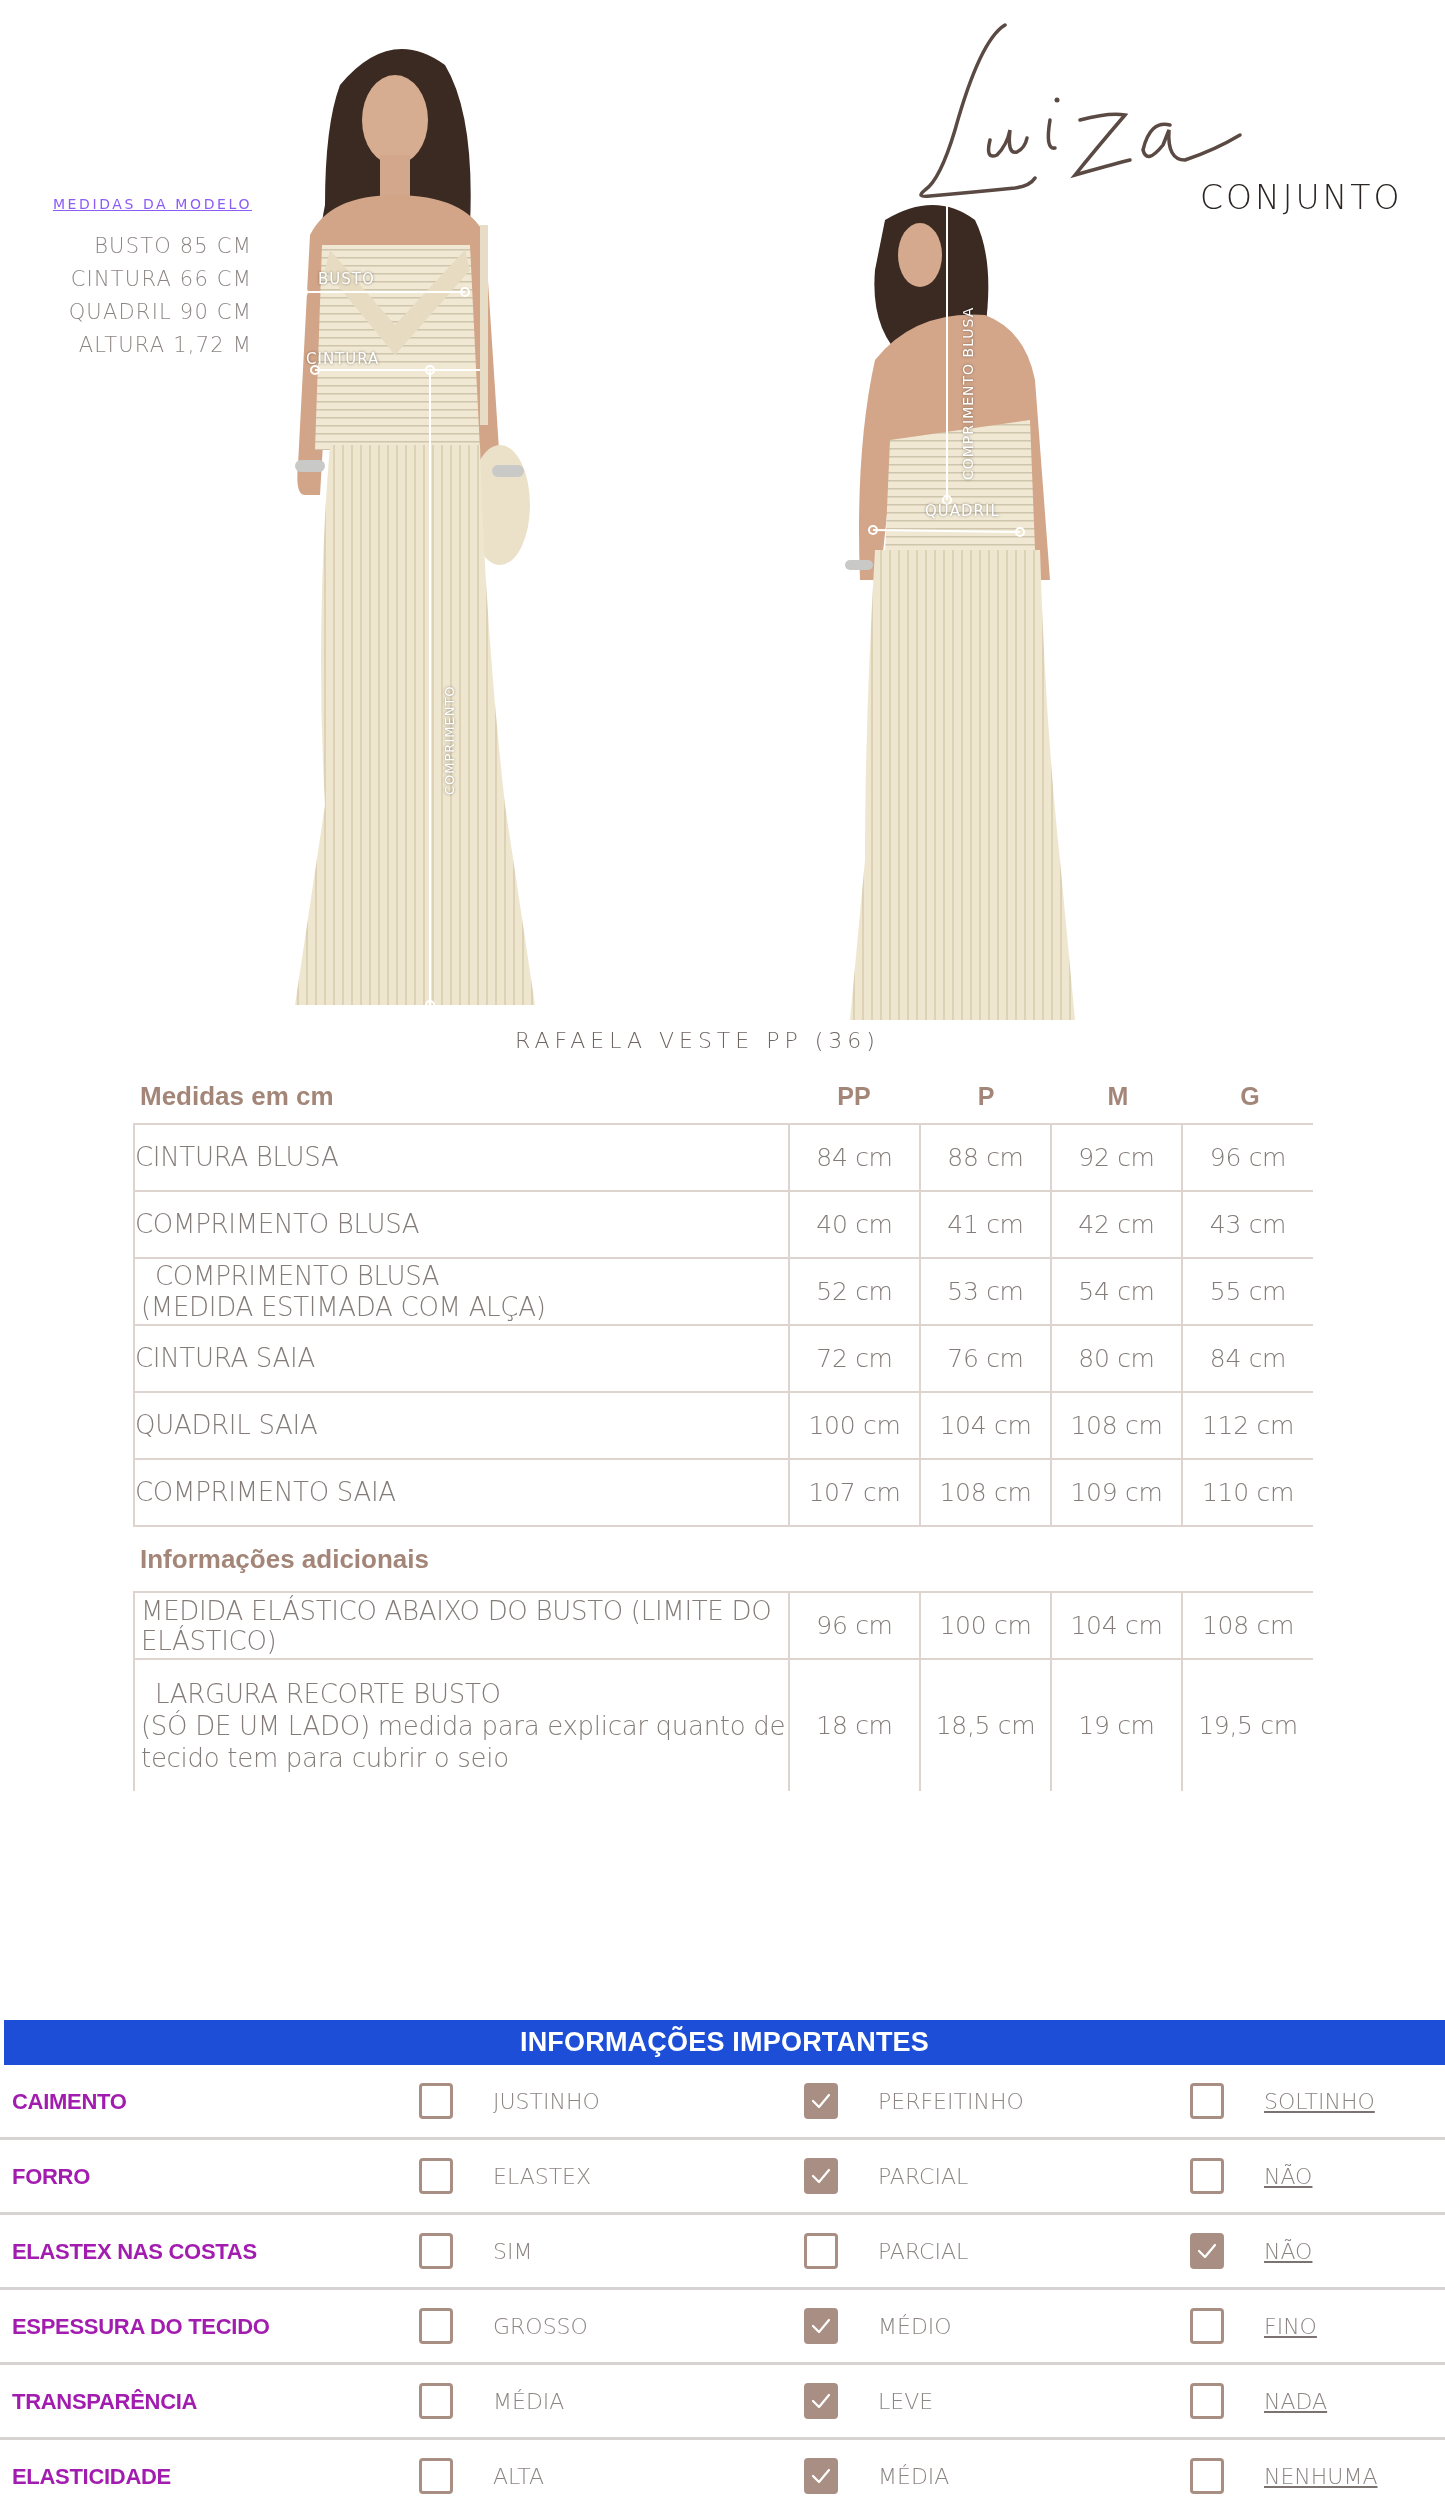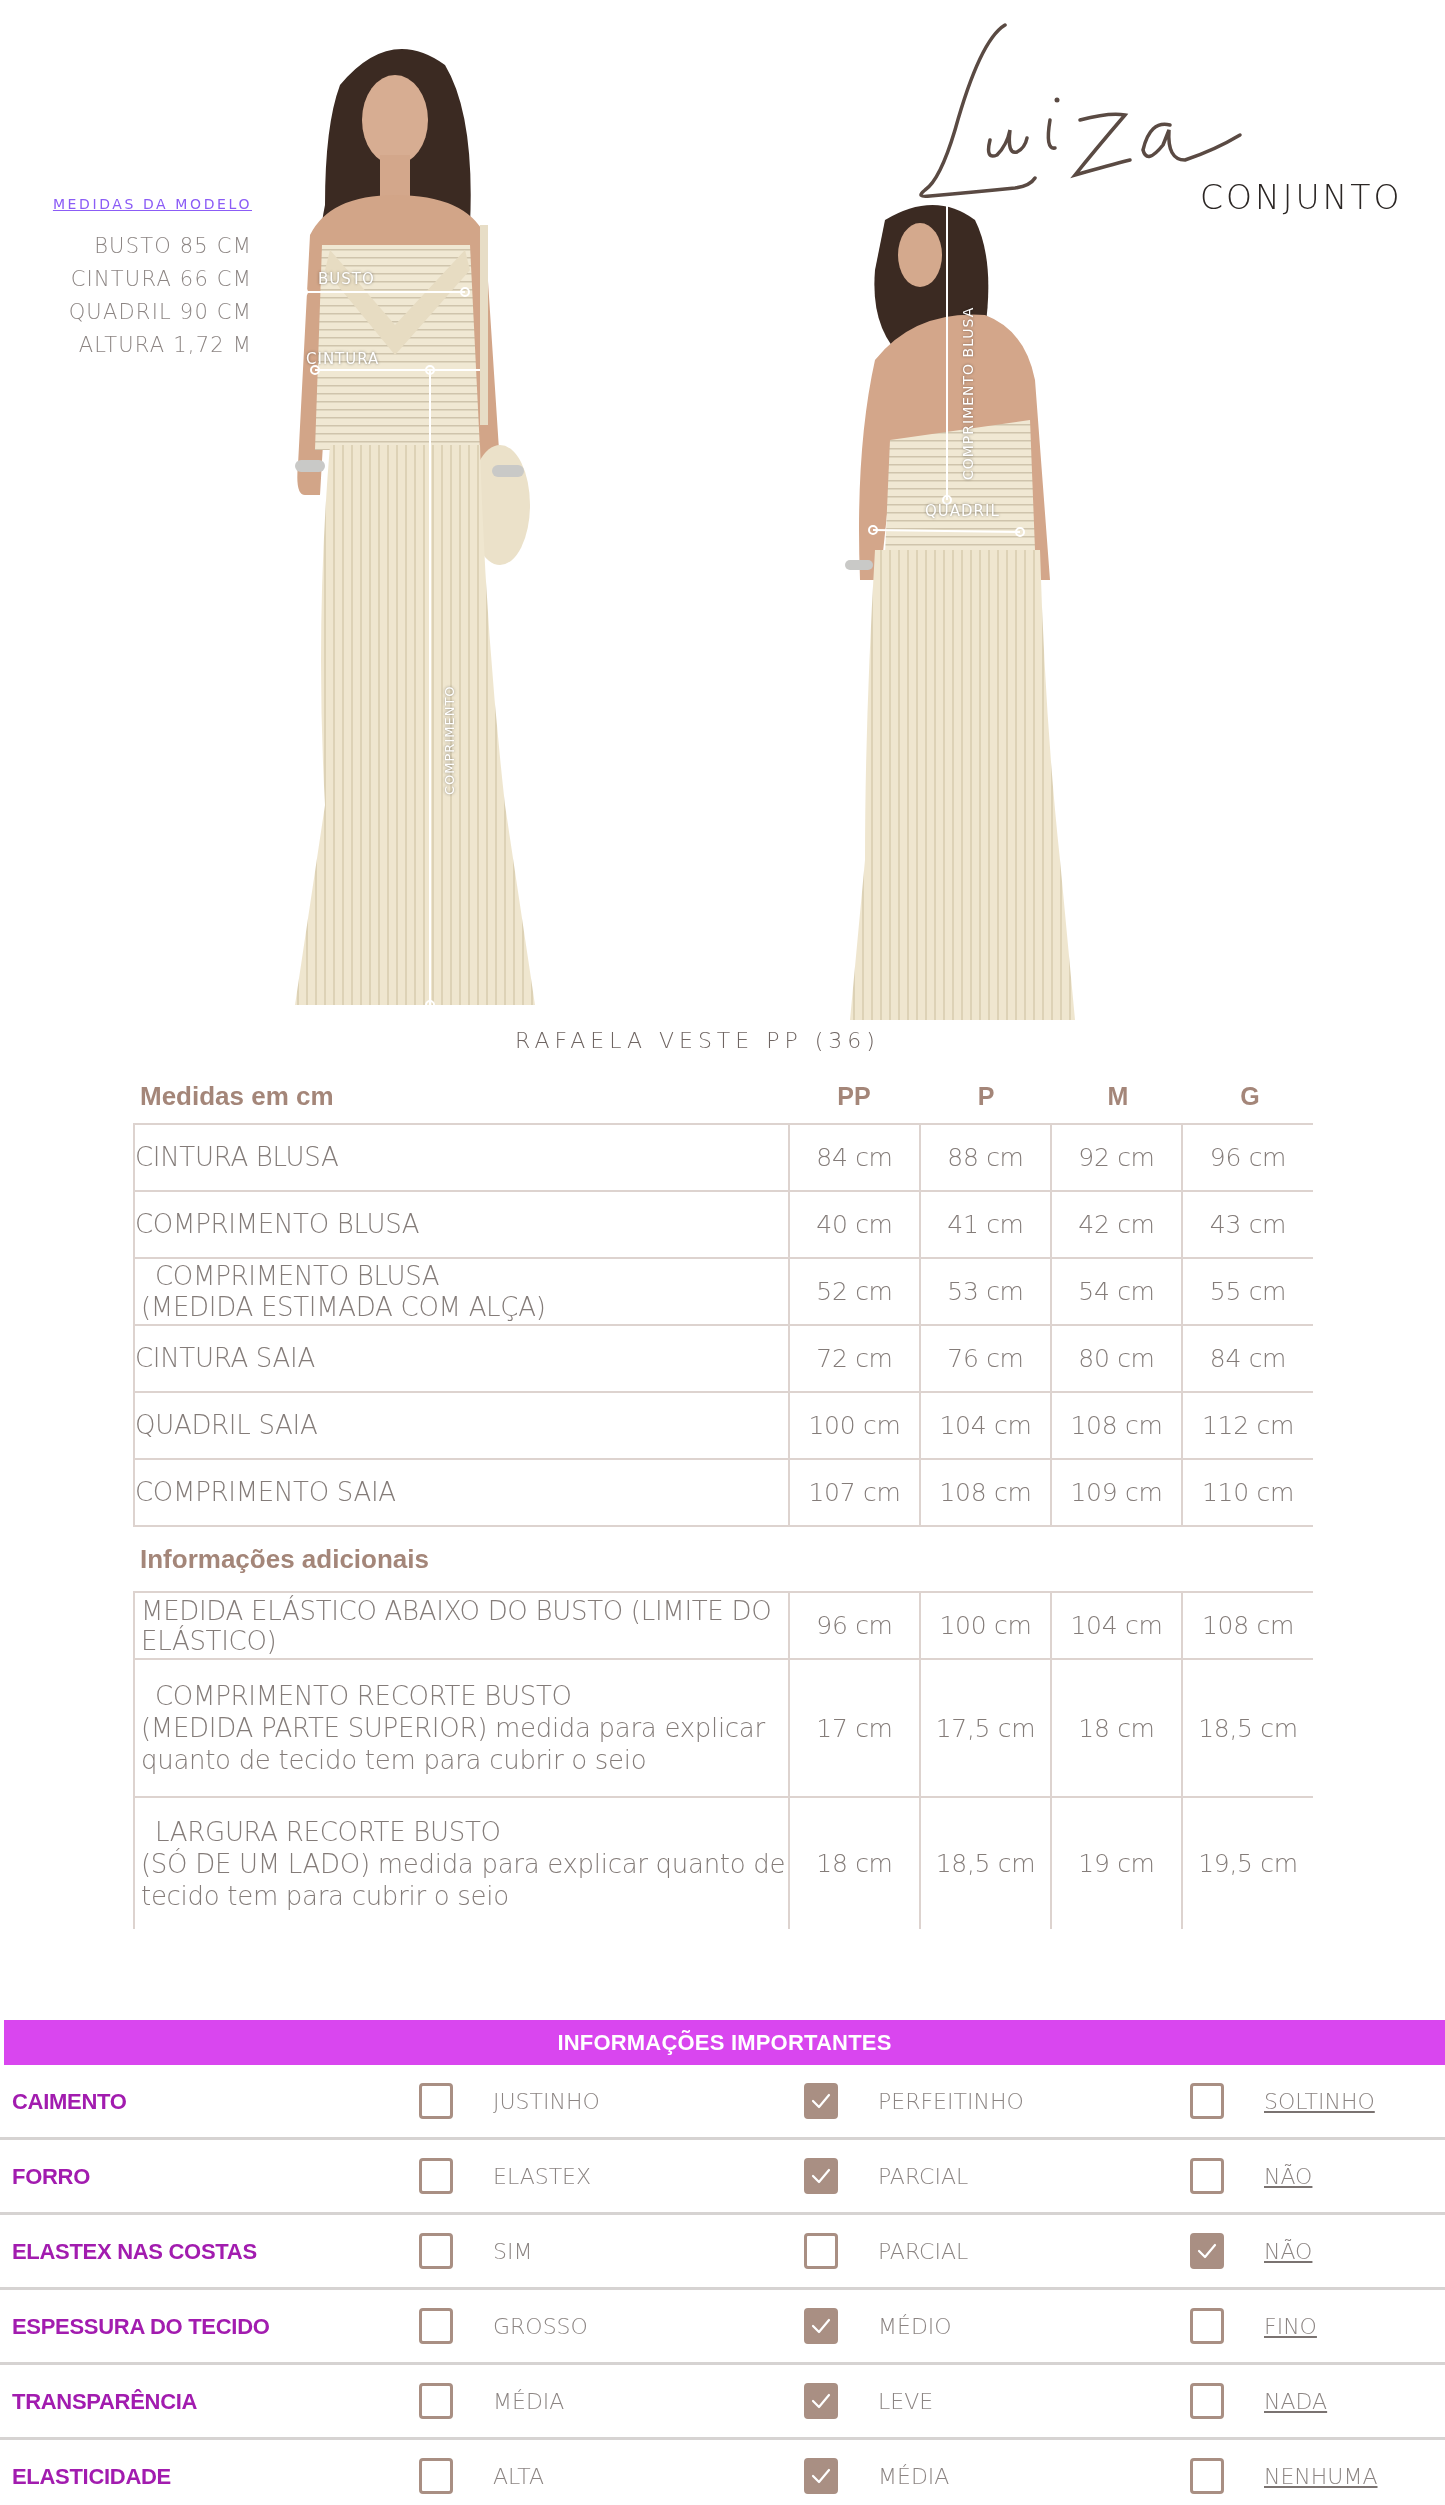--- a/index.html
+++ b/index.html
@@ -37,21 +37,21 @@
   table.sizes tr td:last-child { border-right: none; }
   table.t1 { top: 1123px; }
   table.t1 tr { height: 67px; }
   table.t2 { top: 1591px; }
   table.t2 tr.r1, table.t2 tr.r2 { height: 67px; }
   table.t2 tr.r3 { height: 138px; }
   table.t2 tr.r4 { height: 132px; }
   table.t2 tr:last-child td { border-bottom: none; }
 
   
-  .info-band { position: absolute; left: 4px; top: 2020px; width: 1441px; height: 45px; background: #d946ef; color: #ffffff; text-align: center; font-weight: bold; font-size: 22px; line-height: 45px; letter-spacing: 0.2px; }
+  .info-band { position: absolute; left: 4px; top: 2020px; width: 1441px; height: 45px; background: #1d4ed8; color: #ffffff; text-align: center; font-weight: bold; font-size: 27px; line-height: 45px; letter-spacing: 0.2px; }
   .info-rows { position: absolute; left: 0; top: 2065px; width: 1445px; }
   .info-row { position: relative; height: 75px; border-bottom: 3px solid #d6d3d2; }
   .info-row:last-child { border-bottom: none; }
   .info-label { position: absolute; left: 12px; top: 24px; font-size: 22px; font-weight: bold; color: #a21caf; letter-spacing: -0.3px; }
   .opt { position: absolute; top: 18px; display: flex; align-items: center; }
   .opt.c1 { left: 419px; } .opt.c2 { left: 804px; } .opt.c3 { left: 1190px; text-decoration: underline; }
   .chk { width: 34px; height: 36px; border: 3px solid #a98f83; border-radius: 4px; background: #ffffff; display: flex; align-items: center; justify-content: center; }
   .chk.on { background: #a98f83; }
   .chk svg { display: block; }
   .opt-label { margin-left: 40px; font-size: 22px; color: #8c8583; font-family: "DejaVu Sans", sans-serif; font-weight: 300; letter-spacing: 0; }
@@ -205,30 +205,20 @@
 <div class="section-title" style="top:1544px;">Informações adicionais</div>
 <table class="sizes t2">
   <tbody>
   <tr class="r2">
     <td class="label tight" style="line-height:30px;">MEDIDA ELÁSTICO ABAIXO DO BUSTO (LIMITE DO ELÁSTICO)</td>
     <td class="val">96 cm</td>
     <td class="val">100 cm</td>
     <td class="val">104 cm</td>
     <td class="val">108 cm</td>
   </tr>
-  <tr class="r3">
-    <td class="label tight" style="line-height:32px;">
-      <span style="display:block; padding-left:14px;">COMPRIMENTO RECORTE BUSTO</span>
-      <span style="display:block;">(MEDIDA PARTE SUPERIOR) medida para explicar quanto de tecido tem para cubrir o seio</span>
-    </td>
-    <td class="val">17 cm</td>
-    <td class="val">17,5 cm</td>
-    <td class="val">18 cm</td>
-    <td class="val">18,5 cm</td>
-  </tr>
   <tr class="r4">
     <td class="label tight" style="line-height:32px;">
       <span style="display:block; padding-left:14px;">LARGURA RECORTE BUSTO</span>
       <span style="display:block;">(SÓ DE UM LADO) medida para explicar quanto de tecido tem para cubrir o seio</span>
     </td>
     <td class="val">18 cm</td>
     <td class="val">18,5 cm</td>
     <td class="val">19 cm</td>
     <td class="val">19,5 cm</td>
   </tr>

